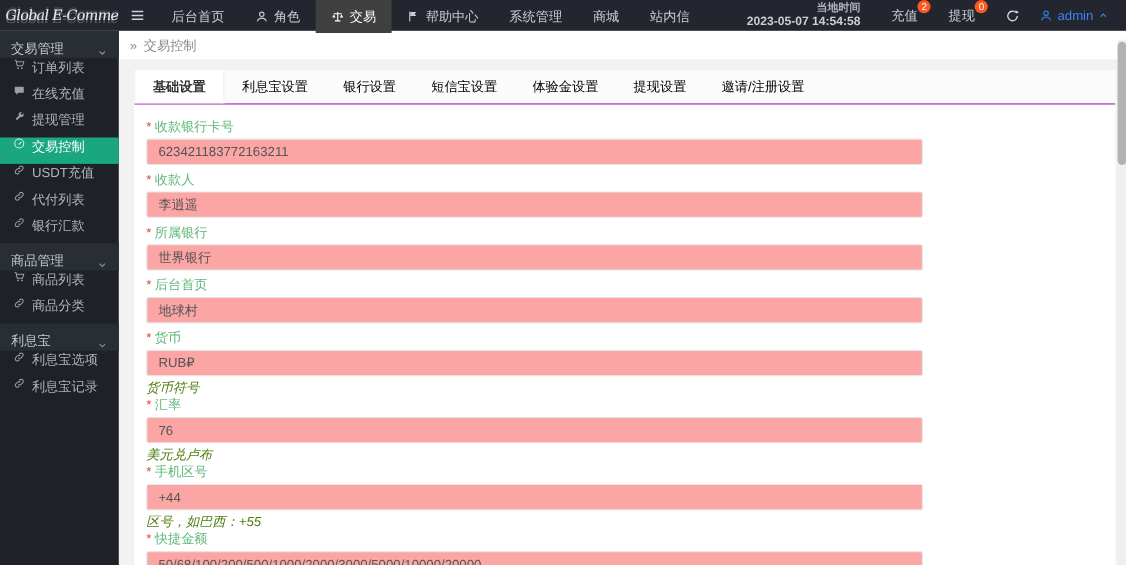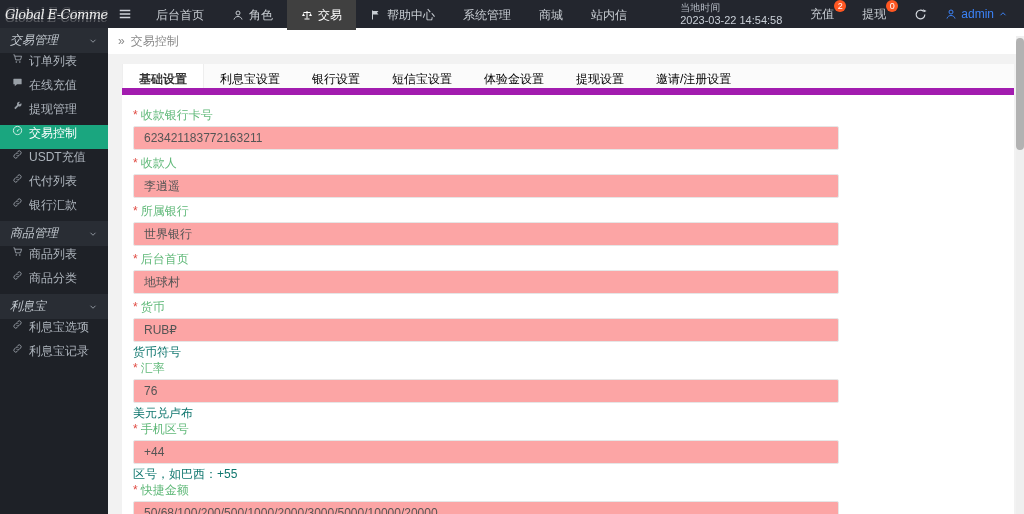--- a/index.html
+++ b/index.html
@@ -13,54 +13,54 @@
   .topbar{position:absolute;top:0;left:0;right:0;height:28px;background:#23262e;
     display:flex;align-items:stretch;color:#c8cdd3;font-size:12px;z-index:6;}
   .logo{width:108px;box-sizing:border-box;display:flex;align-items:center;padding-left:5px;
     color:#ececec;font-size:13px;font-family:"DejaVu Serif","Liberation Serif",serif;font-style:italic;
     white-space:nowrap;overflow:hidden;letter-spacing:-0.6px;
     text-shadow:0 3px 0 rgba(236,236,236,.28), 0 -2px 0 rgba(236,236,236,.18);}
   .hamburger{width:34px;display:flex;align-items:center;justify-content:center;color:#cfd3da;cursor:pointer;}
   .nav-item{padding:15px 14px;display:flex;align-items:center;gap:5px;cursor:pointer;white-space:nowrap;}
   .nav-item.active{background:#404040;color:#fff;}
   .topbar-right{margin-left:auto;display:flex;align-items:center;padding-right:8px;}
-  .time{text-align:left;padding:0 18px;color:#aeb4bd;}
+  .time{text-align:right;padding:0 18px;color:#aeb4bd;font-weight:bold;}
   .time .t1{font-size:10px;line-height:11px;}
   .time .t2{font-size:11px;line-height:12px;color:#c9cfd7;margin-top:1px;}
   .tb-action{position:relative;padding:0 10px;height:28px;display:flex;align-items:center;cursor:pointer;margin-right:8px;}
   .badge{position:absolute;top:0;right:-2px;min-width:12px;height:12px;border-radius:7px;background:#ff5722;
     color:#fff;font-size:9px;line-height:12px;text-align:center;padding:0 2px;box-sizing:border-box;}
   .tb-refresh{padding:0 10px;display:flex;align-items:center;cursor:pointer;color:#d4d8de;}
   .tb-user{display:flex;align-items:center;gap:4px;padding:0 8px;cursor:pointer;color:#3b82f6;}
   
   .sidebar{position:absolute;top:28px;left:0;width:108px;bottom:0;background:#1e2127;
     font-size:12px;color:#aeb5bd;z-index:5;}
-  .sgroup-header{height:25px;display:flex;align-items:center;padding:0 10px;background:#292d34;
-    color:#c3c9d0;cursor:pointer;font-style:italic;}
+  .sgroup-header{height:25px;display:flex;align-items:flex-end;padding:0 10px;background:#292d34;
+    color:#c3c9d0;cursor:pointer;}
   .sgroup-header .chev{margin-left:auto;color:#8d949c;}
   .sitem{height:24px;display:flex;align-items:flex-start;gap:6px;padding:0 8px 0 12px;cursor:pointer;white-space:nowrap;}
   .sitem .ic{flex:0 0 auto;opacity:.85;}
   .sitem.active{background:#1aa67f;color:#fff;}
   
   .main{position:absolute;left:108px;top:28px;right:0;bottom:0;background:#f2f2f2;}
   .breadcrumb{height:26px;background:#fff;display:flex;align-items:center;gap:6px;
     padding-left:10px;font-size:12px;color:#8a8a8a;}
   .card{position:absolute;left:14px;right:10px;top:36px;bottom:0;background:#fff;overflow:hidden;}
-  .tabs{display:flex;height:31px;box-sizing:border-box;border-bottom:7px solid #a21caf;background:#fbfbfb;}
+  .tabs{display:flex;height:31px;box-sizing:border-box;border-bottom:1px solid #a21caf;background:#fbfbfb;}
   .tab{padding:0 16px;line-height:30px;font-size:12px;color:#000000;cursor:pointer;white-space:nowrap;}
   .tab.active{background:#fff;color:#333;font-weight:bold;border-left:1px solid #eee;border-right:1px solid #eee;}
   .form{padding:13px 0 0 11px;font-size:12px;}
   .field{margin-bottom:6px;}
   .field.has-hint{margin-bottom:2px;}
   .flabel{color:#5fb878;line-height:14px;}
   .req{color:#e04b43;margin-right:3px;font-size:12px;}
   .ipt{display:block;margin-top:4px;width:706px;height:24px;box-sizing:border-box;
     border:1px solid #e6e6e6;border-radius:2px;padding:0 10px;font-size:12px;color:#555;
     background:#fca5a5;font-family:inherit;outline:none;}
-  .hint{color:#0f766e;margin-top:4px;line-height:13px;}
+  .hint{color:#4d7c0f;margin-top:4px;line-height:13px;font-style:italic;}
   
   .sb-track{position:absolute;right:0;top:8px;bottom:0;width:8px;background:#efefef;z-index:7;}
   .sb-thumb{position:absolute;top:2px;left:0;width:8px;height:112px;background:#b2b2b2;border-radius:4px;}
 </style>
 </head>
 <body>
 
 <svg width="0" height="0" style="position:absolute" aria-hidden="true">
   <defs>
     <symbol id="i-menu" viewBox="0 0 24 24">
@@ -145,21 +145,21 @@
   <div class="nav-item">
     <span>商城</span>
   </div>
   <div class="nav-item">
     <span>站内信</span>
   </div>
 
   <div class="topbar-right">
     <div class="time">
       <div class="t1">当地时间</div>
-      <div class="t2">2023-03-22 14:54:58</div>
+      <div class="t2">2023-05-07 14:54:58</div>
     </div>
     <div class="tb-action">
       <span>充值</span>
       <span class="badge">2</span>
     </div>
     <div class="tb-action">
       <span>提现</span>
       <span class="badge">0</span>
     </div>
     <div class="tb-refresh">

